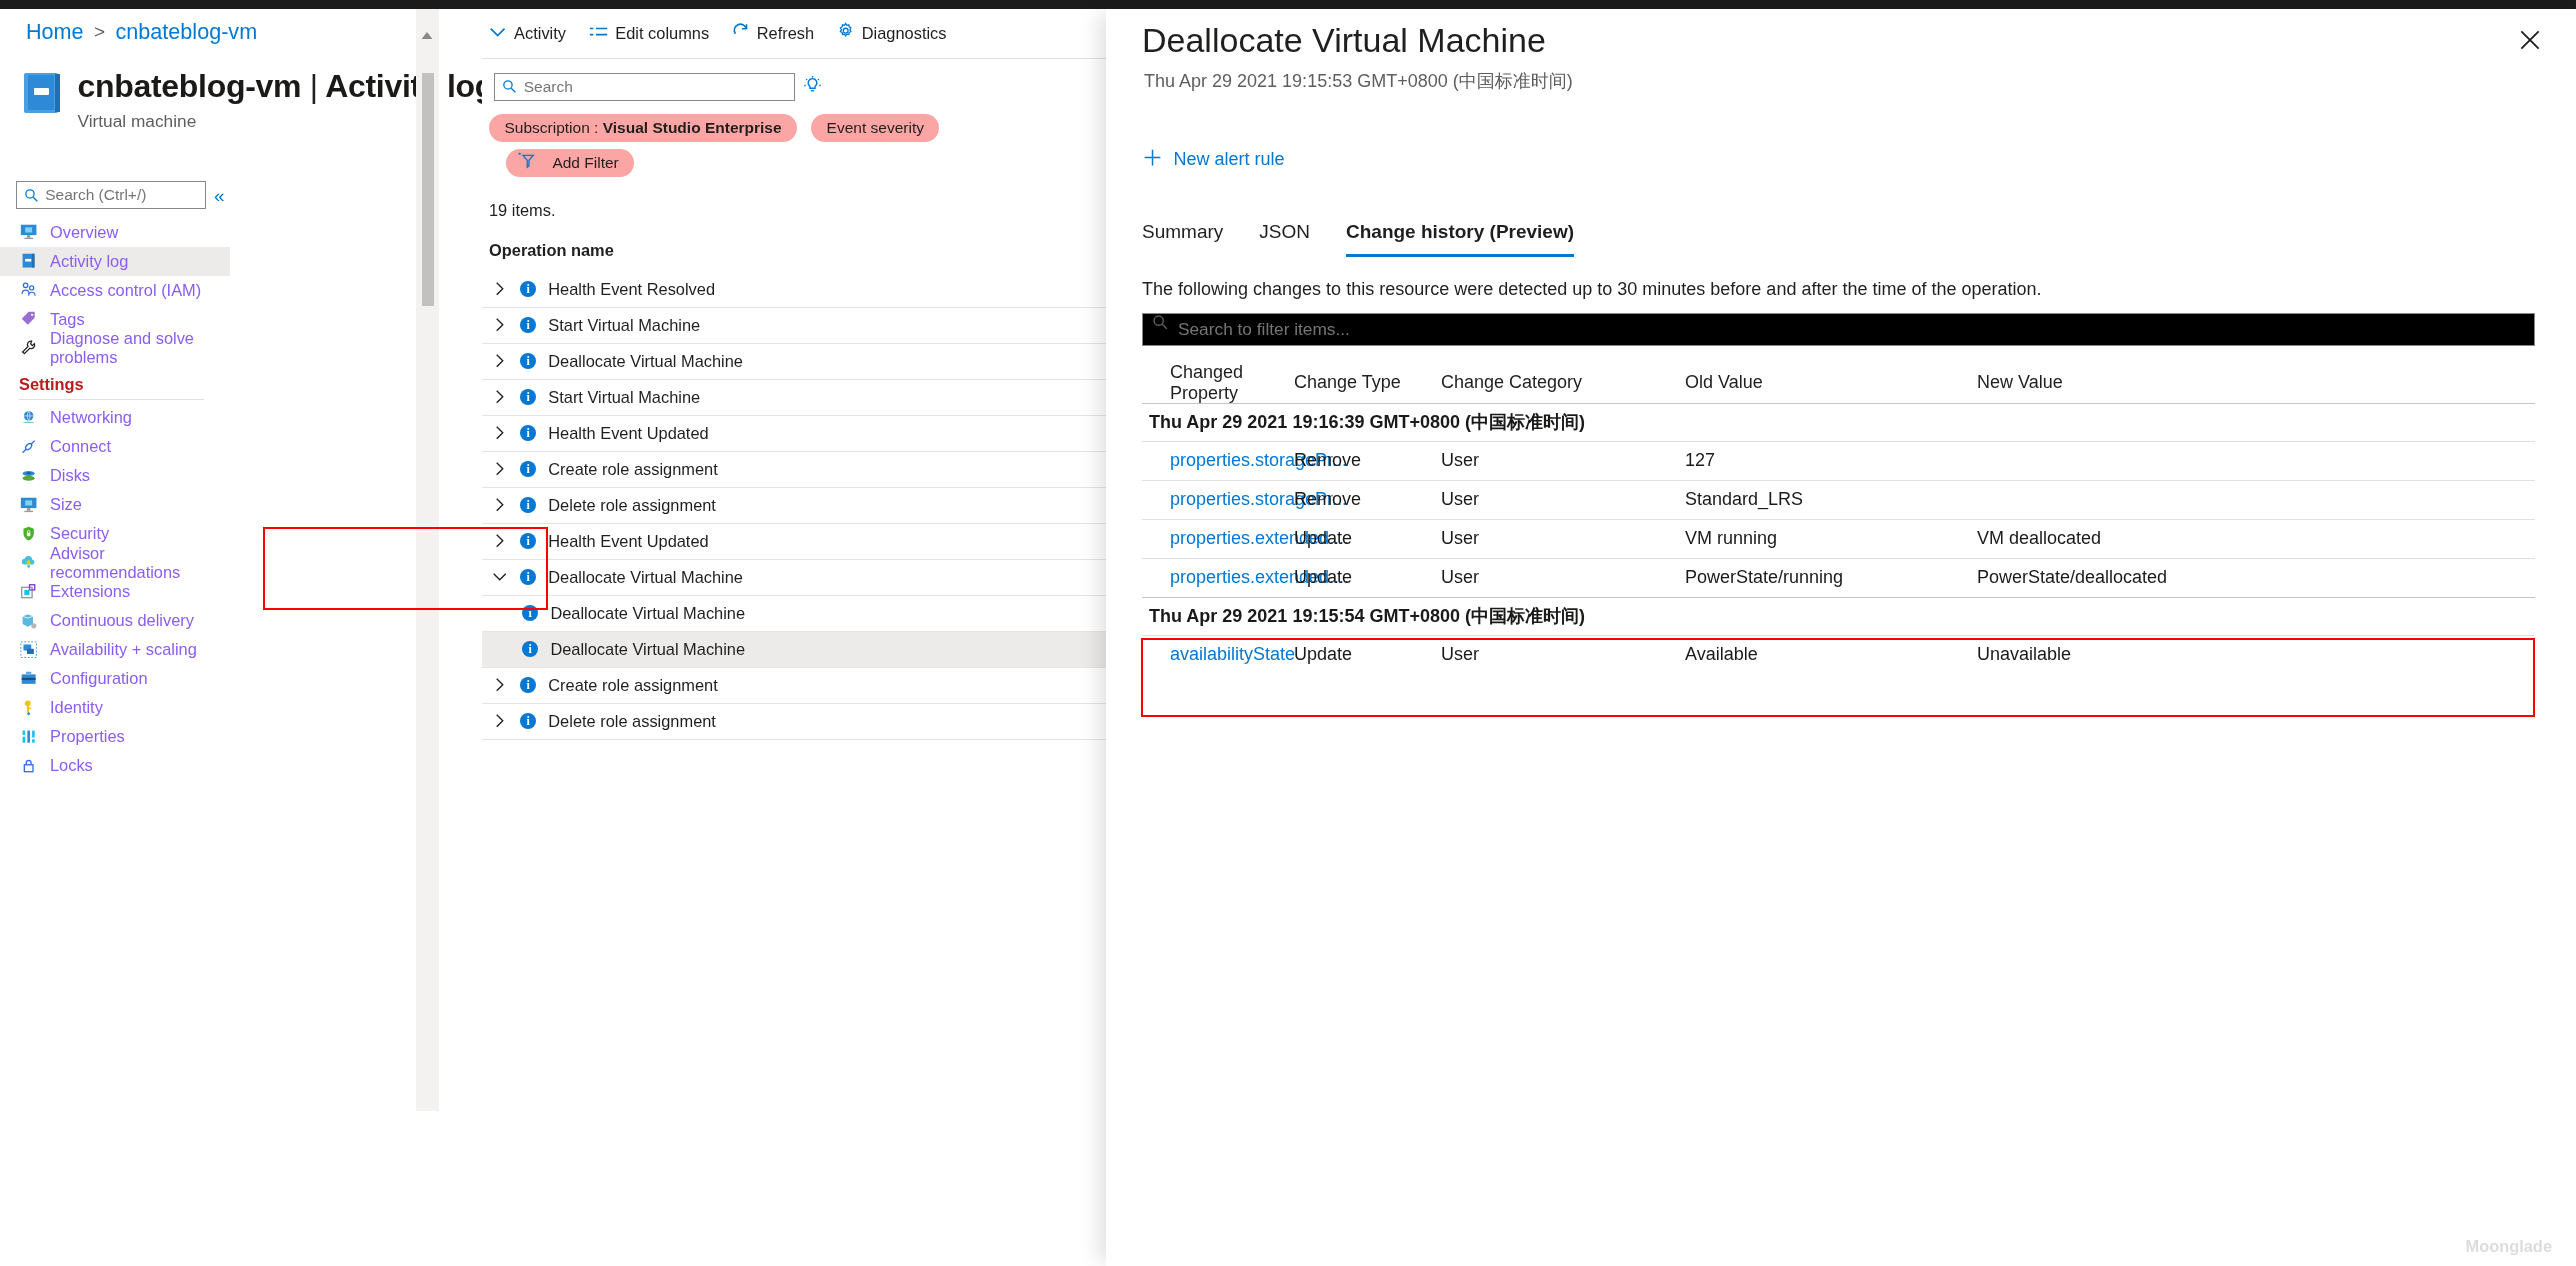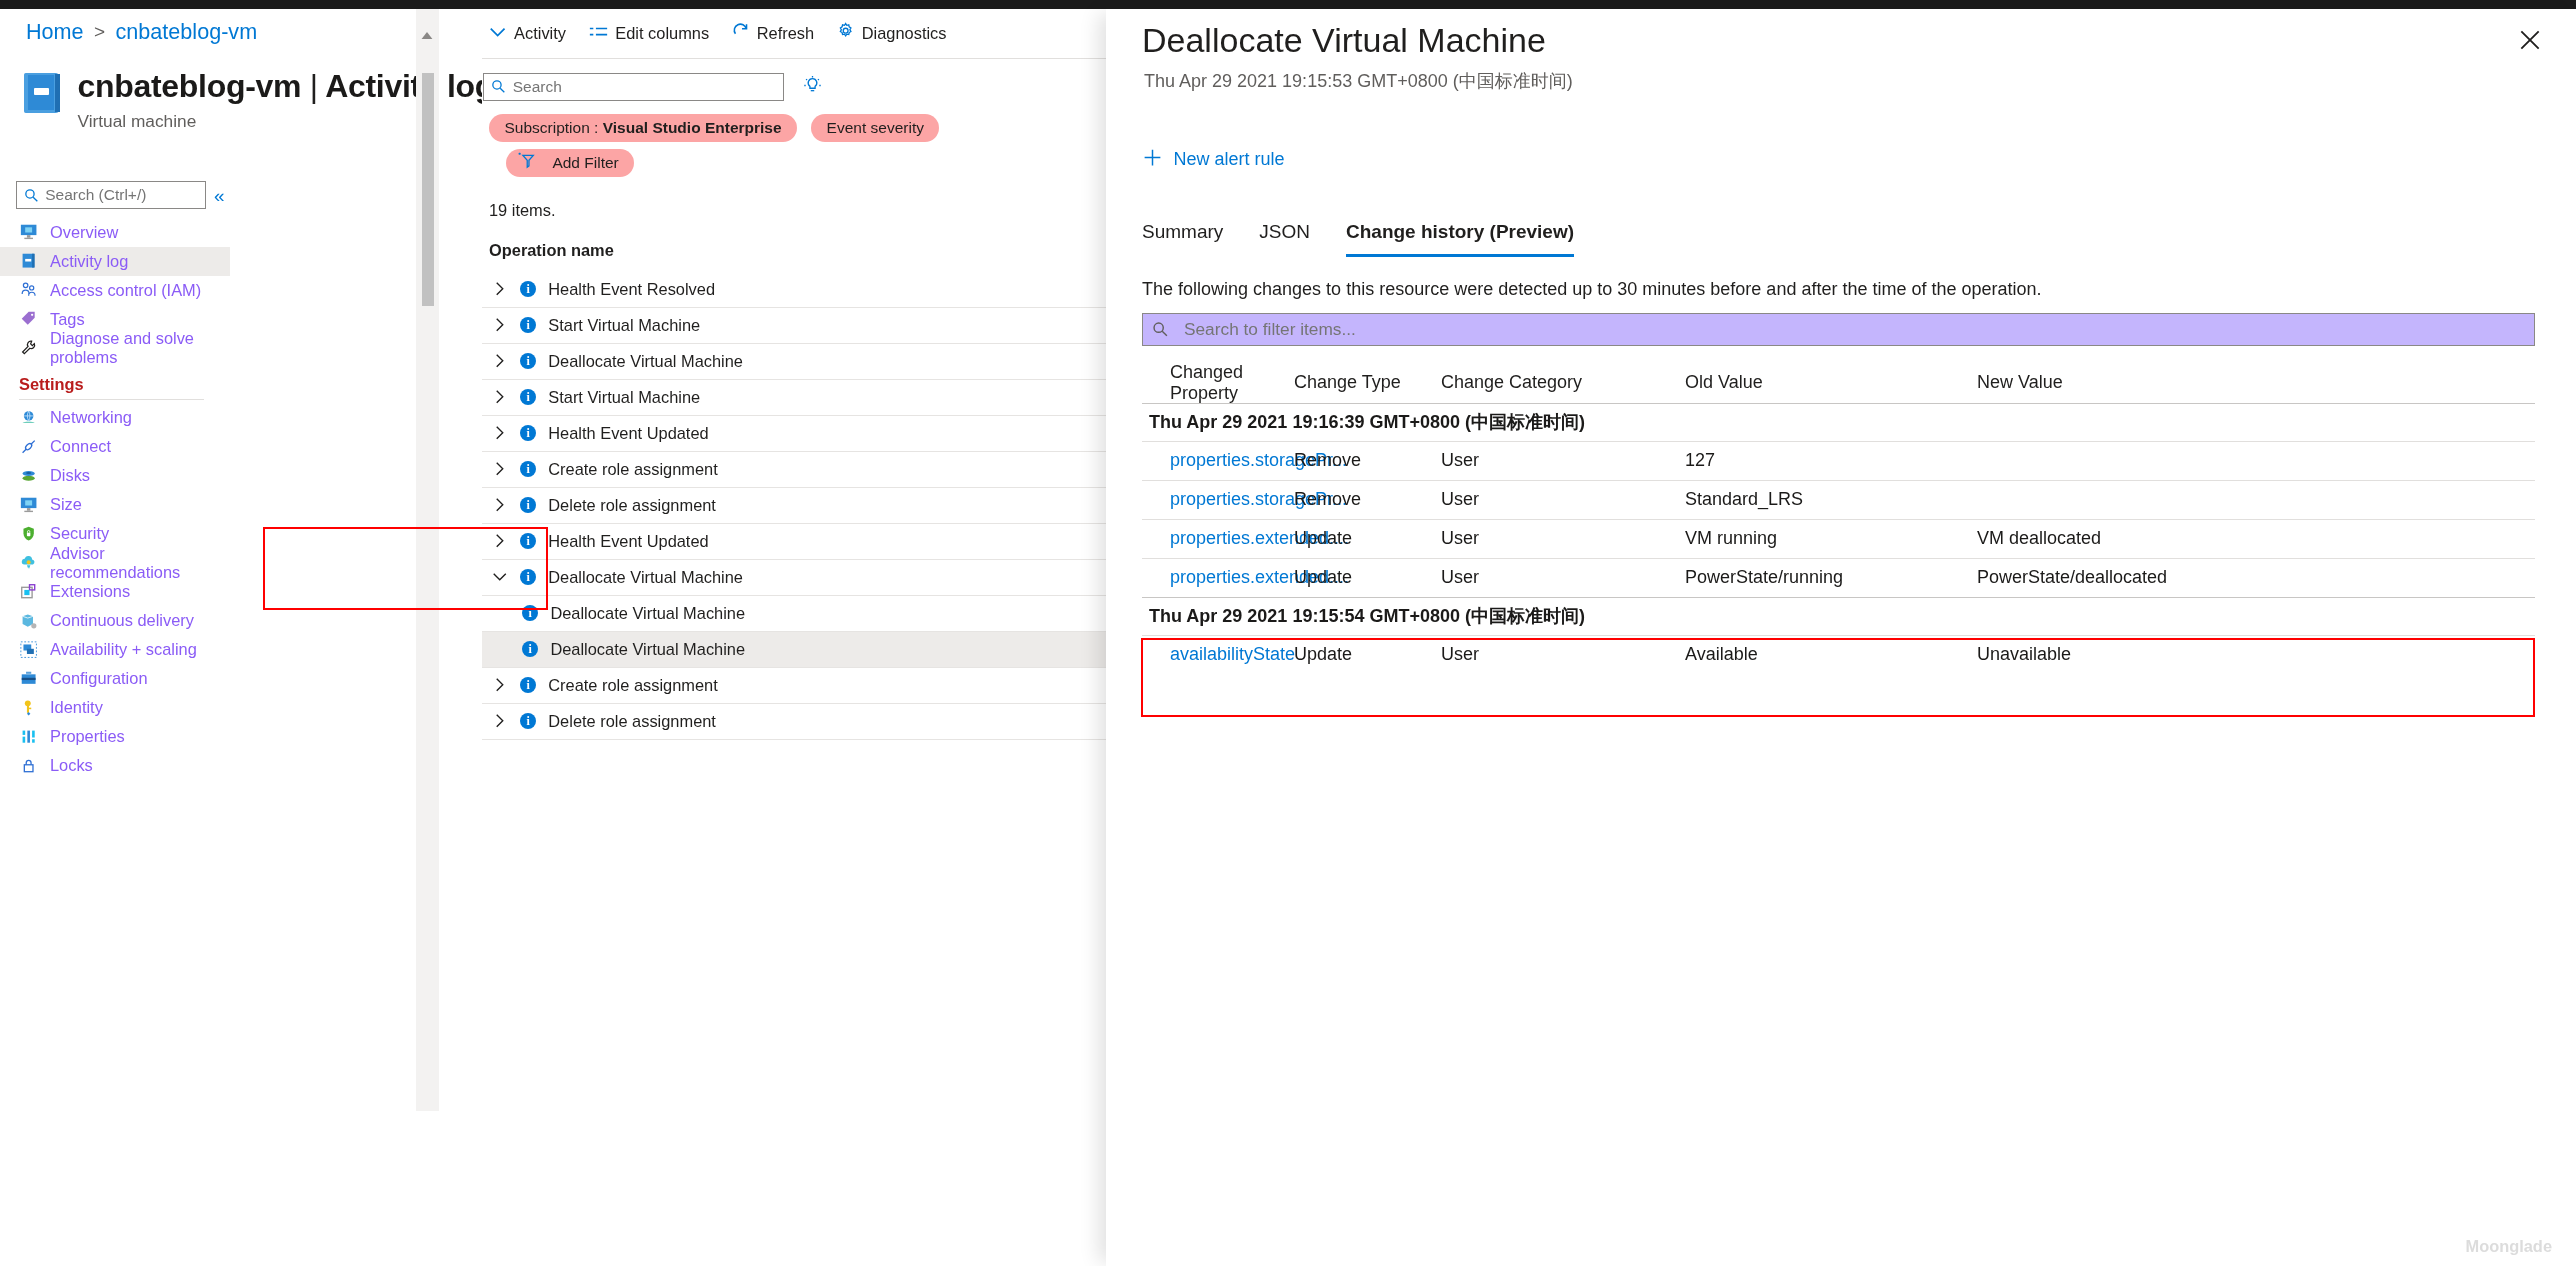--- a/index.html
+++ b/index.html
@@ -61,21 +61,21 @@
 
   .nav-scrollbar { position: absolute; left: 416px; top: 164px; width: 22.5px; height: 1102px; background: #f3f2f1; }
   .nav-scrollbar .thumb { position: absolute; left: 6px; top: 64px; width: 12px; height: 233px; background: #c1c1c1; }
   .nav-scrollbar .arrow-up { position: absolute; left: 0; top: 0; width: 22.5px; height: 54px; display:flex; align-items:center; justify-content:center;}
 
   
   .log { position: absolute; left: 442px; top: 164px; width: 663px; height: 1102px; background: #fff; }
   .log-toolbar { height: 50px; display: flex; align-items: center; gap: 22.5px; padding-left: 7px; border-bottom: 0.9px solid #e1dfdd; font-size: 16.4px; color: #201f1e; }
   .tb-item { display: flex; align-items: center; gap: 7.8px; cursor: pointer; white-space: nowrap; }
   .log-search {
-    position: absolute; left: 1px; top: 64px; width: 301px; height: 28px; border: 0.9px solid #8a8886;
+    position: absolute; left: 12px; top: 64px; width: 301px; height: 28px; border: 0.9px solid #8a8886;
     display: flex; align-items: center; gap: 7px; padding: 0 7px; background: #fff;
   }
   .log-search input { border: none; outline: none; font-size: 15.5px; color: #605e5c; width: 251px; font-family: inherit; background: transparent; }
   .bulb { position: absolute; left: 321px; top: 66px; }
 
   .chips { position: absolute; left: 7px; top: 105px; display: flex; gap: 14px; }
   .chip {
     background: #fca5a5; border-radius: 14px; height: 28px; padding: 0 15.5px;
     display: flex; align-items: center; font-size: 15.5px; color: #201f1e; white-space: nowrap; cursor: pointer;
   }
@@ -109,21 +109,21 @@
   .panel .p-sub { position: absolute; left: 38px; top: 60px; font-size: 18px; color: #605e5c; }
   .new-alert { position: absolute; left: 36px; top: 138px; display: flex; align-items: center; gap: 10.4px; color: #0078d4; font-size: 18px; cursor: pointer; }
 
   .tabs { position: absolute; left: 36px; top: 212px; display: flex; gap: 36px; }
   .tab { font-size: 19px; color: #201f1e; padding-bottom: 11.2px; cursor: pointer; white-space: nowrap; }
   .tab.active { font-weight: 700; border-bottom: 3.5px solid #0078d4; }
 
   .p-desc { position: absolute; left: 36px; top: 270px; font-size: 18px; color: #201f1e; }
   .p-search {
     position: absolute; left: 36px; top: 304px; width: 1393px; height: 33px; border: 0.9px solid #8a8886;
-    display: flex; align-items: center; gap: 16px; padding: 0 8.6px; background: #c4b5fd;
+    display: flex; gap: 10px; padding: 0 8.6px; background: #000000;
   }
   .p-search input { border: none; outline: none; font-size: 17.3px; color: #605e5c; width: 518px; font-family: inherit; background: transparent; }
 
   .tbl { position: absolute; left: 36px; top: 354px; width: 1393px; }
   .tbl .thead, .tbl .trow { display: flex; align-items: center; font-size: 18px; }
   .tbl .thead { height: 40px; color: #201f1e; font-weight: 400; }
   .tbl .trow { height: 39px; border-top: 0.9px solid #e1dfdd; }
   .tbl .tgroup { height: 38px; display: flex; align-items: center; font-size: 18px; font-weight: 700; border-top: 0.9px solid #c8c6c4; padding-left: 7px;}
   .c0 { width: 152px; padding-left: 28px; }
   .c1 { width: 147px; }

